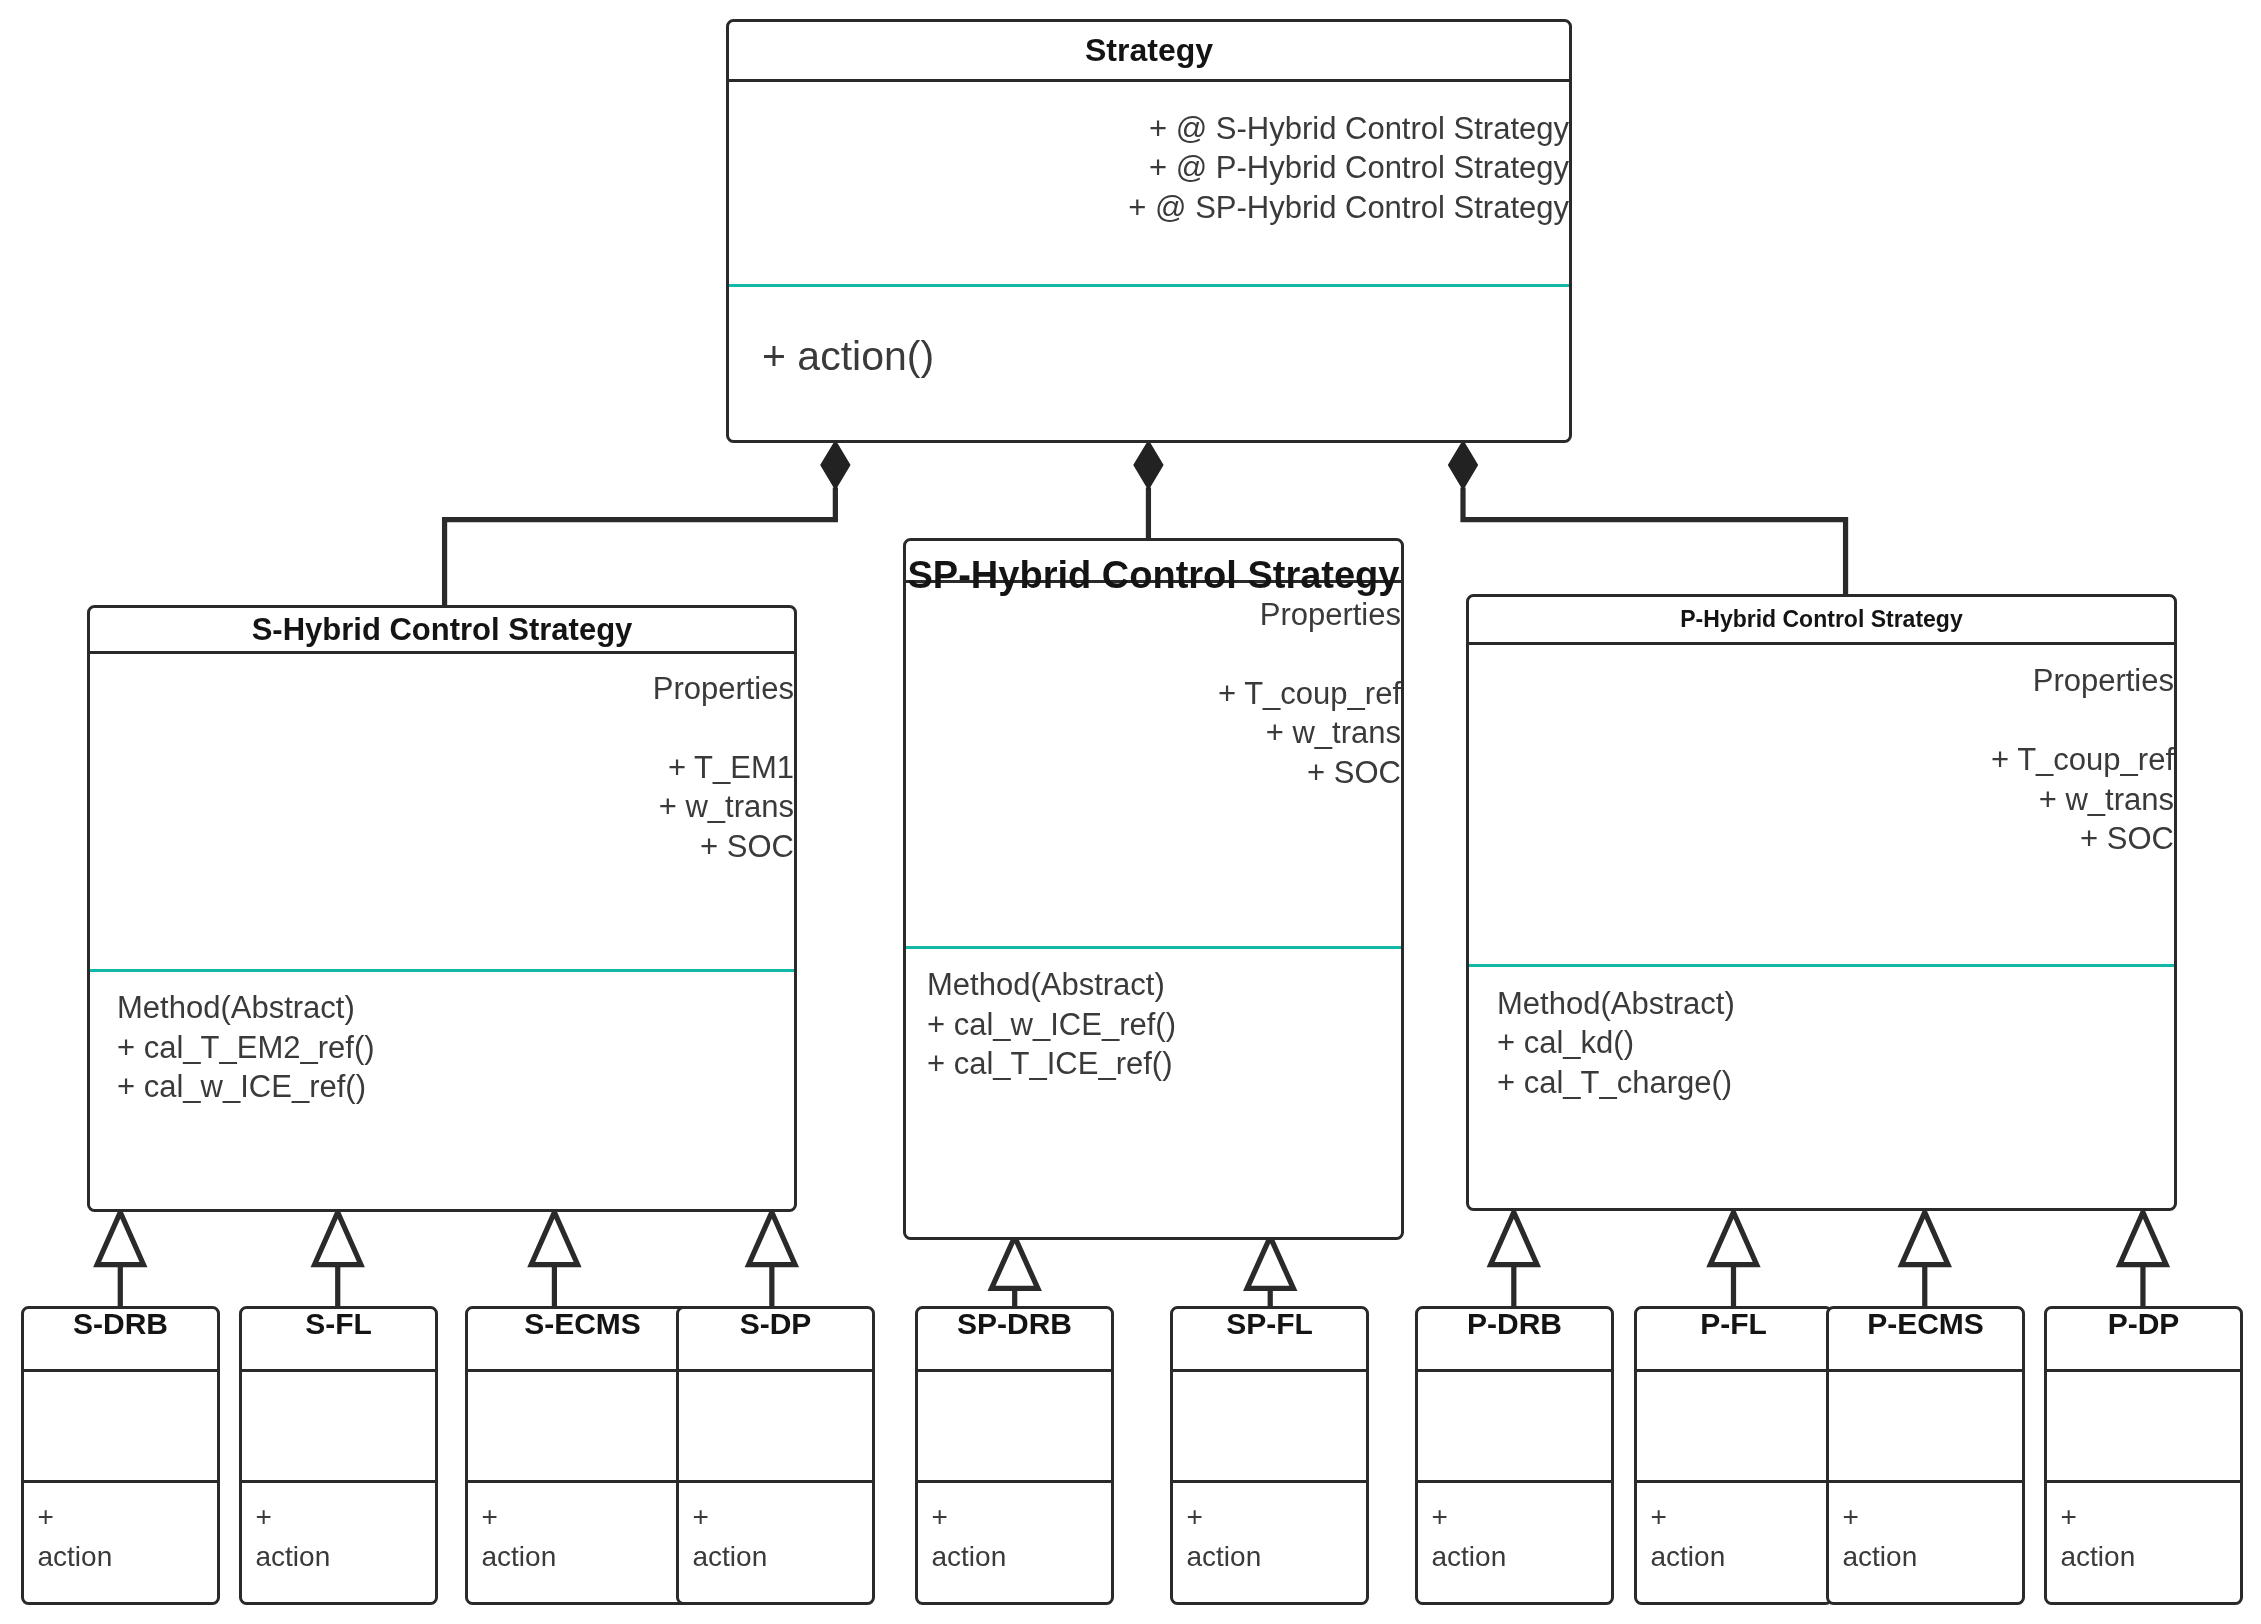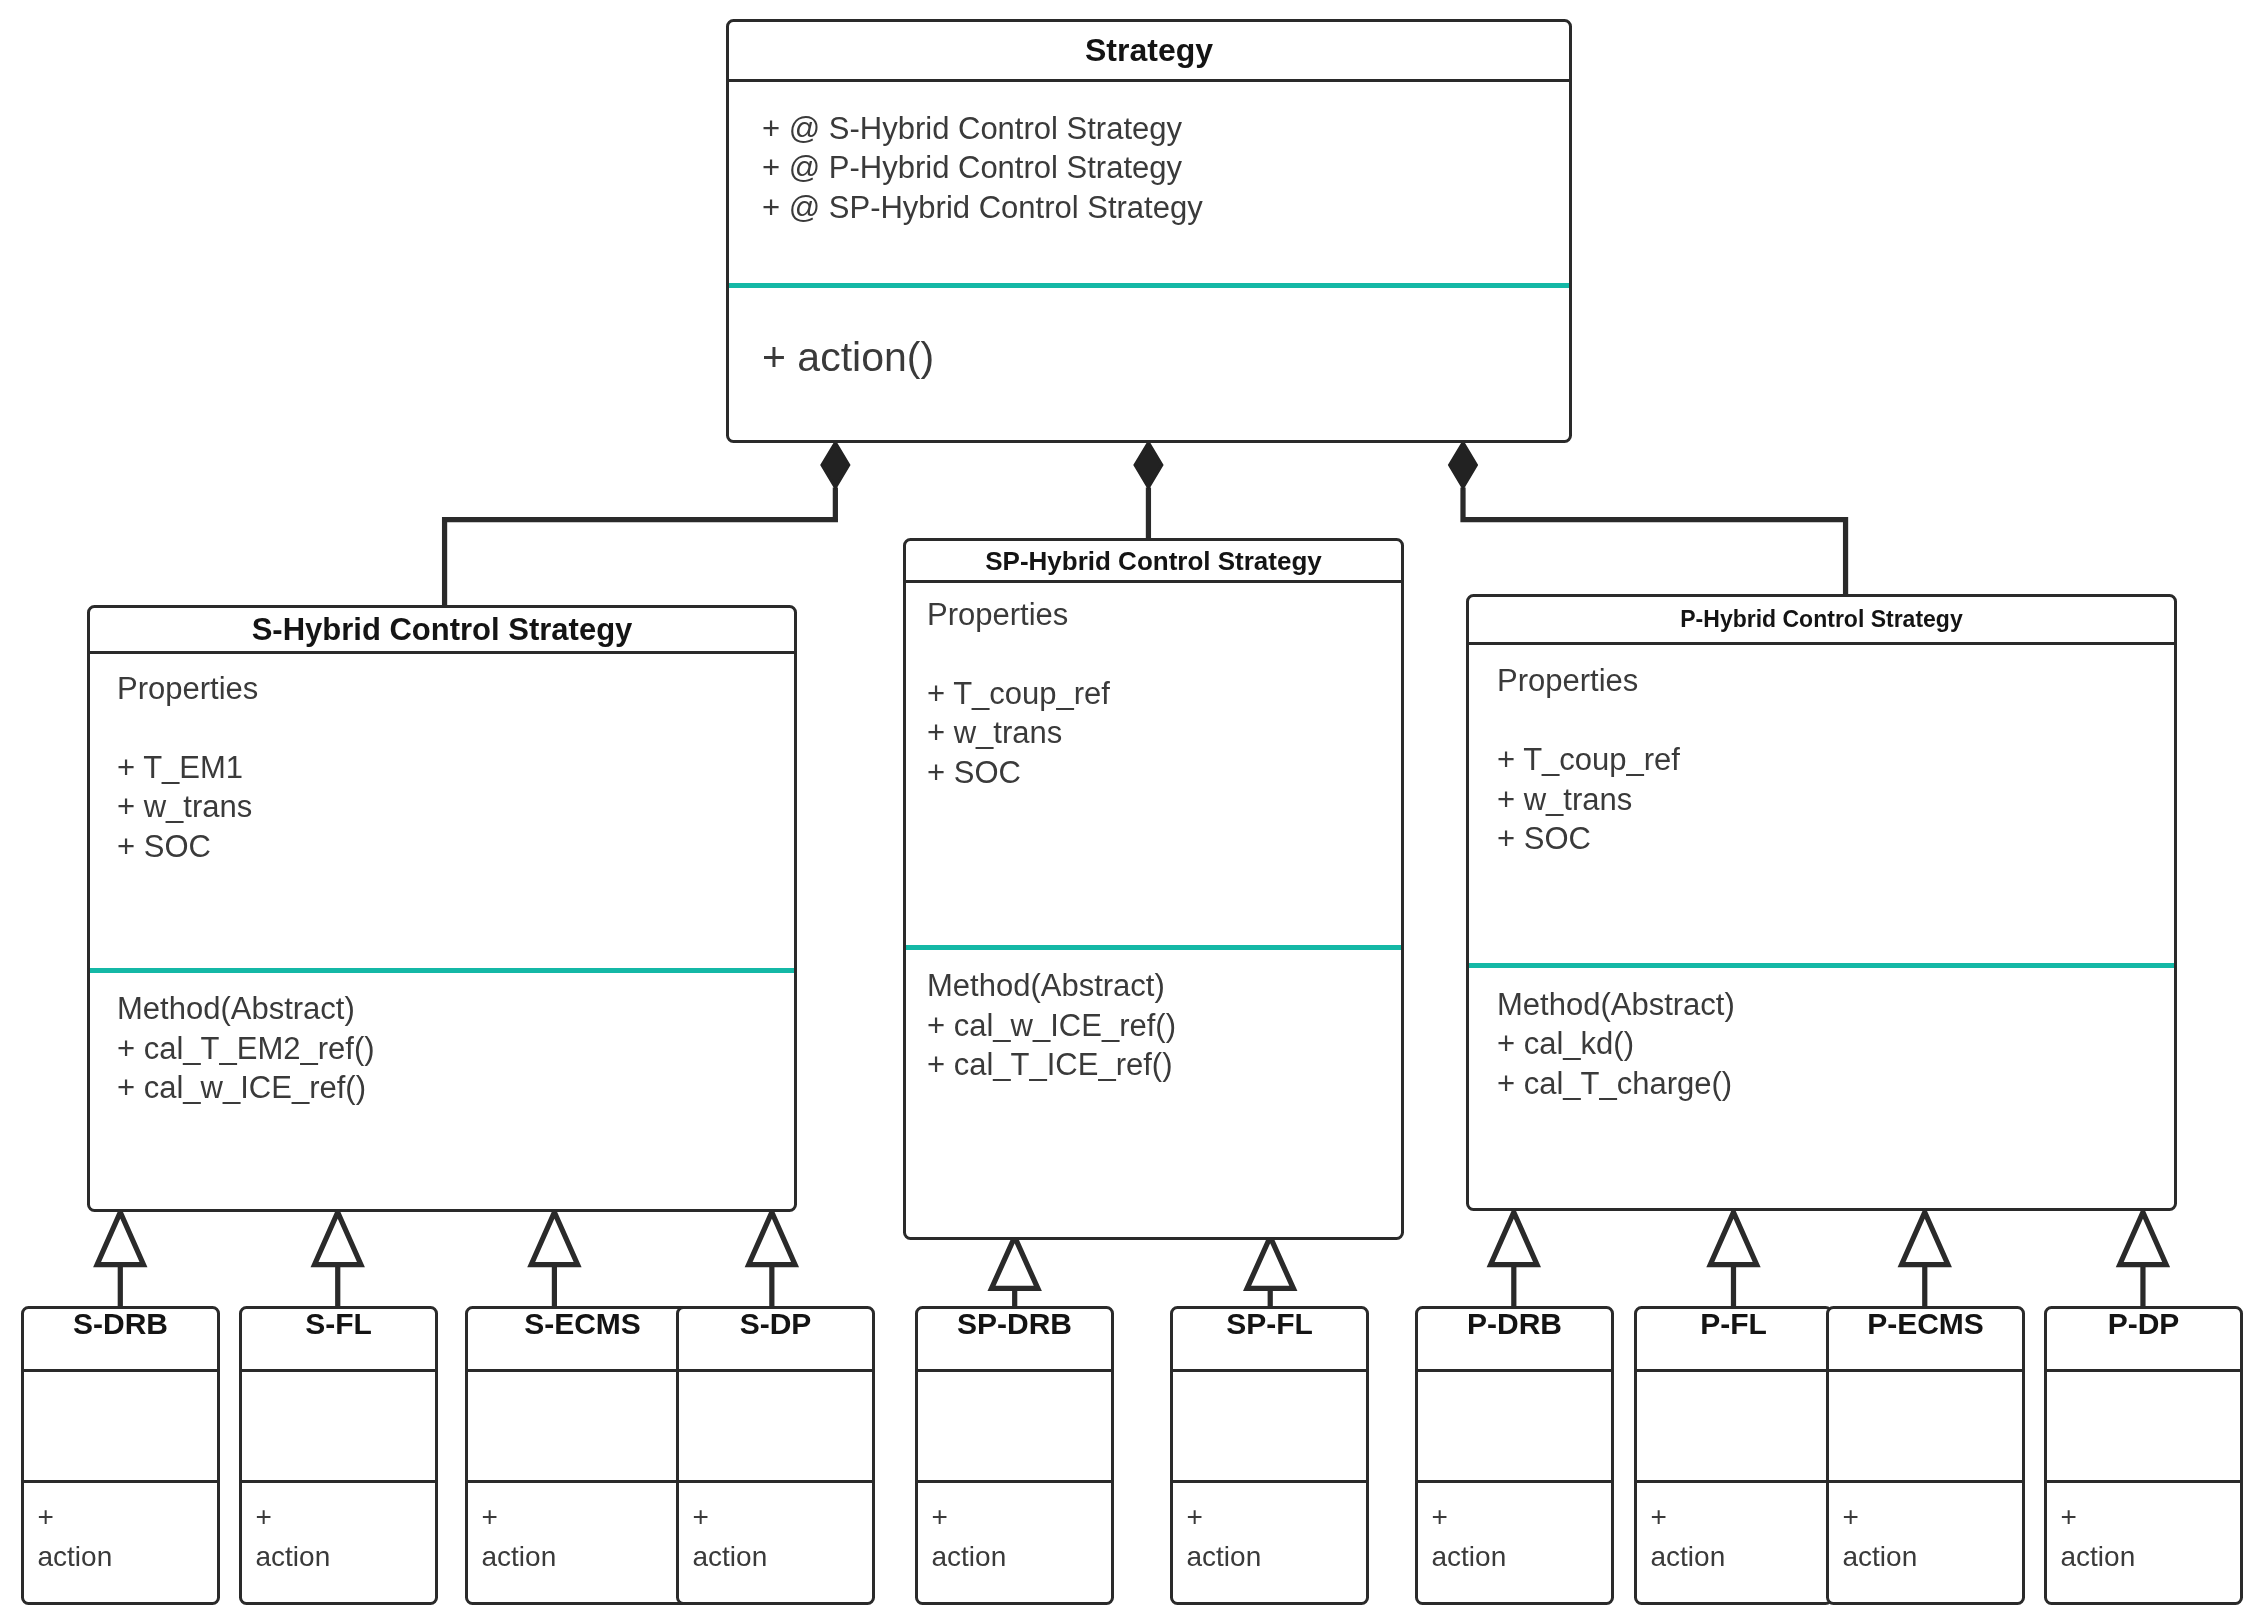--- a/index.html
+++ b/index.html
@@ -51,21 +51,22 @@
   .uml-title span{
     display:block;
     width:100%;
   }
   .uml-compartment{
     box-sizing:border-box;
     flex:1 1 auto;
     color:#3a3a3a;
   }
   .uml-compartment.divided{
-    border-bottom:5px solid #14b8a6;
+    border-bottom:3px solid #14b8a6;
+    text-align:right;
   }
   .uml-line{
     white-space:pre;
     line-height:1.28;
   }
   .uml-head{
     line-height:1.28;
   }
   .spacer{
     display:block;
@@ -103,24 +104,24 @@
   #box-s-hybrid .methods{
     padding:16.4px 0 0 27px;
     font-size:31px;
   }
 
   #box-sp-hybrid{
     left:903px; top:538px; width:501px; height:702px;
   }
   #box-sp-hybrid .uml-title{
     height:42px;
-    font-size:26px;
+    font-size:38px;
     line-height:1.0;
     align-items:flex-start;
-    padding-top:7px;
+    padding-top:15px;
   }
   #box-sp-hybrid .props{
     padding:12px 0 0 21px;
     font-size:31px;
   }
   #box-sp-hybrid .methods{
     padding:16.4px 0 0 21px;
     font-size:31px;
   }
 

